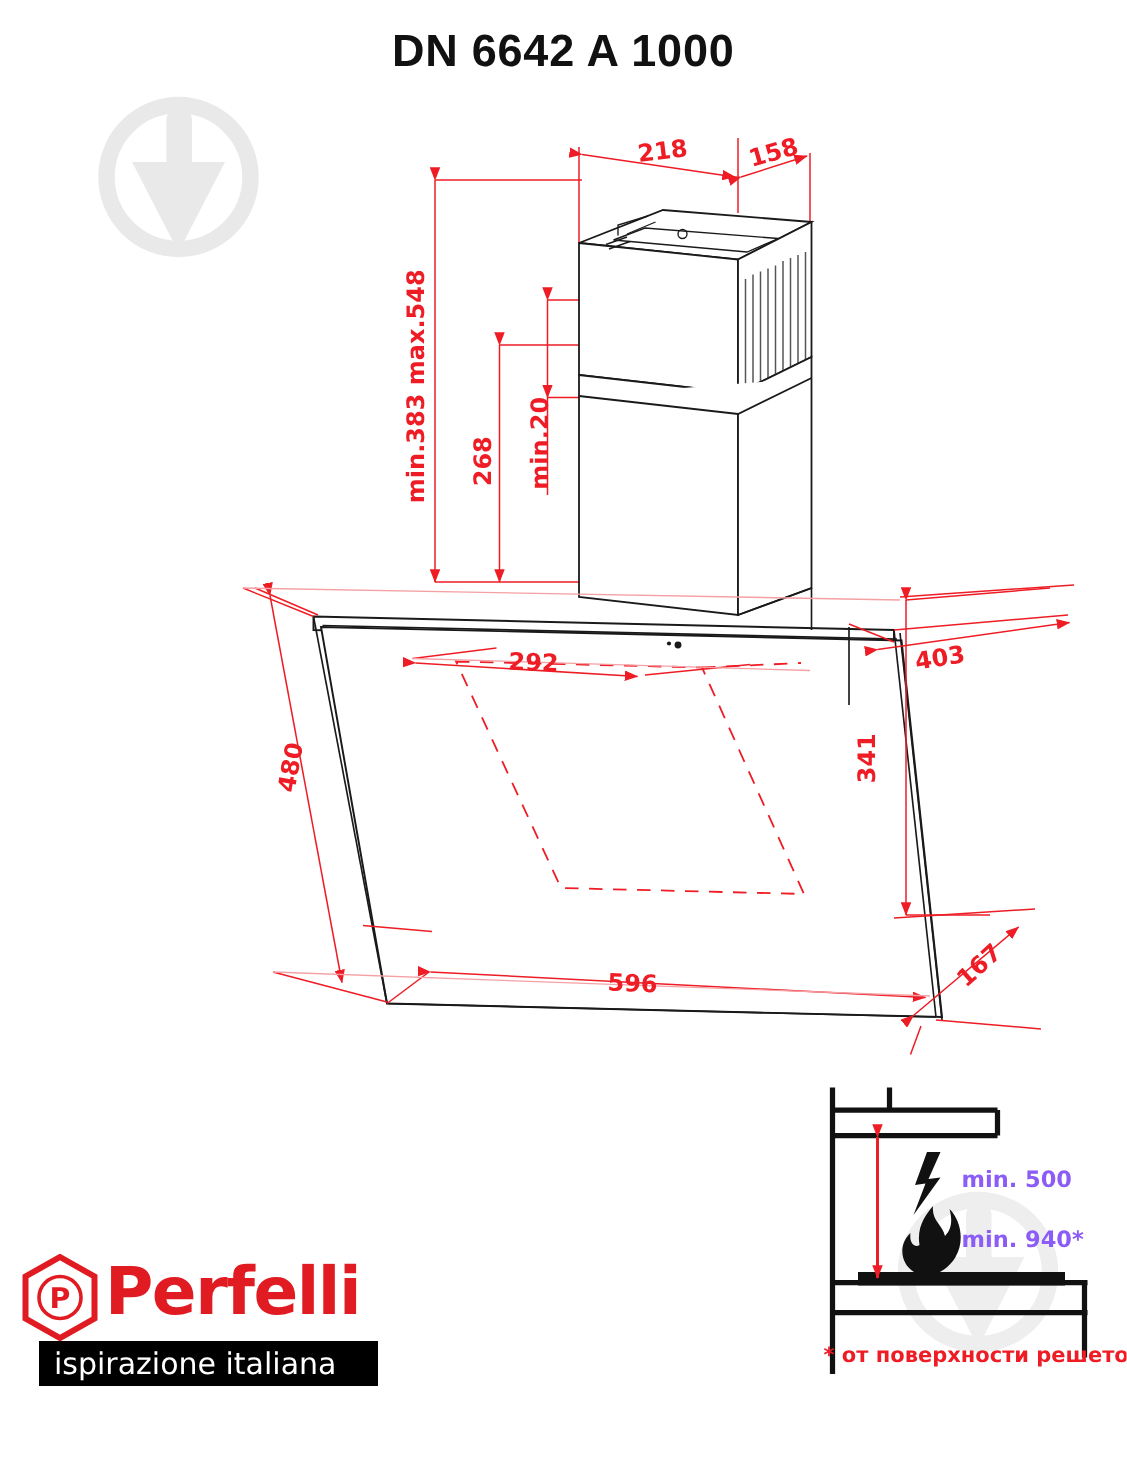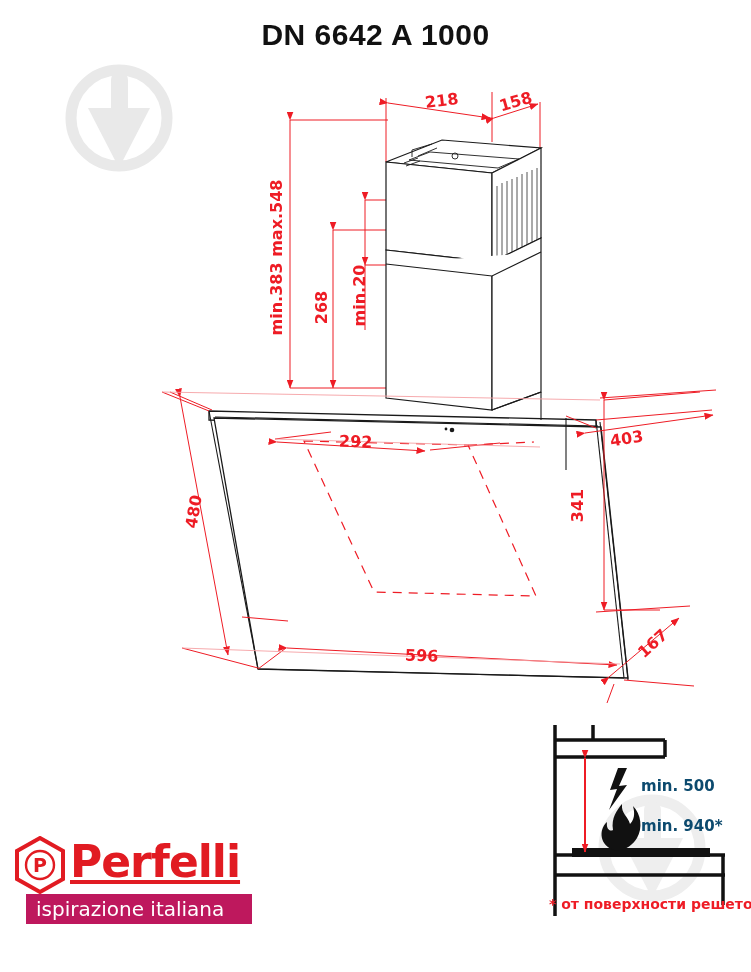--- a/index.html
+++ b/index.html
@@ -20,40 +20,40 @@
   svg.layer{position:absolute;left:0;top:0;width:751px;height:972px;}
 
   
   #logo{position:absolute;left:14px;top:832px;width:240px;height:108px;}
   #logo .mark{
     position:absolute;left:0px;top:4px;width:52px;height:58px;
   }
   #logo .wordmark{
     position:absolute;left:56px;top:2px;
     font-size:44px;font-weight:bold;color:#e11b22;
-    font-family:"DejaVu Sans",sans-serif;letter-spacing:-1px;line-height:56px;text-decoration:underline;
+    font-family:"DejaVu Sans",sans-serif;letter-spacing:-1px;line-height:56px;
   }
   #logo .banner{
     position:absolute;left:12px;top:62px;width:226px;height:30px;
-    background:#be185d;
+    background:#000000;
   }
   #logo .banner span{
     display:block;color:#ffffff;font-size:20px;line-height:30px;
     padding-left:10px;font-family:"DejaVu Sans",sans-serif;
   }
 
   
   .dim{
     position:absolute;color:#ee1c25;font-size:16px;font-weight:bold;
     font-family:"DejaVu Sans",sans-serif;white-space:nowrap;
   }
 
   
   .note{
-    position:absolute;color:#0c4a6e;font-size:15px;font-weight:bold;
+    position:absolute;color:#8b5cf6;font-size:15px;font-weight:bold;
     font-family:"DejaVu Sans",sans-serif;white-space:nowrap;
   }
   #footnote{
     position:absolute;left:549px;top:896px;color:#ee1c25;
     font-size:14px;font-weight:bold;font-family:"DejaVu Sans",sans-serif;
     white-space:nowrap;
   }
 </style>
 </head>
 <body>

